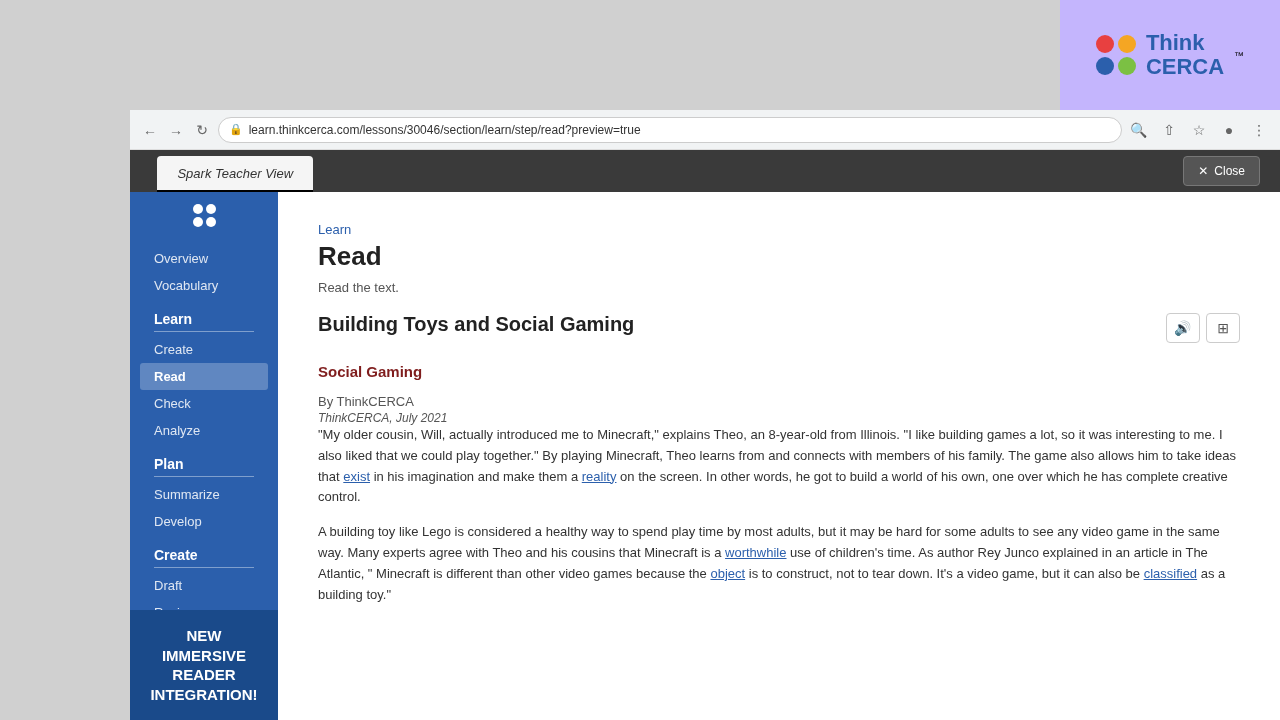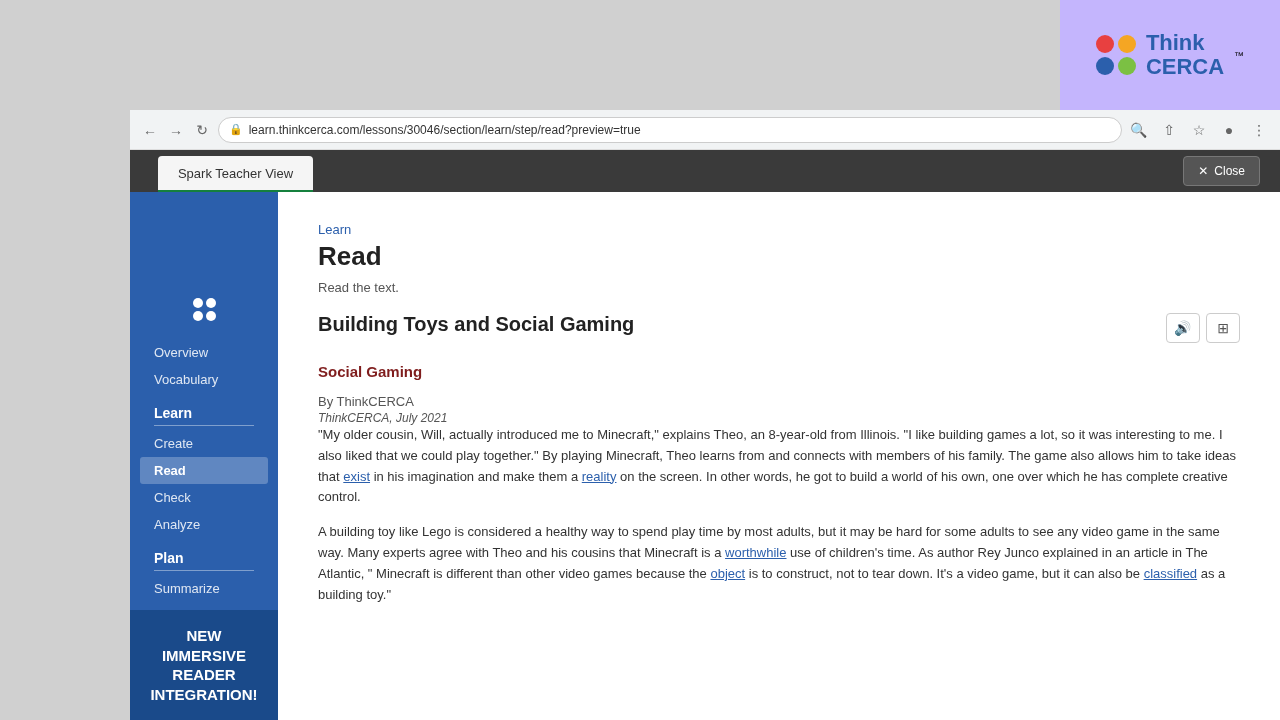--- a/index.html
+++ b/index.html
@@ -152,21 +152,22 @@
       display: flex;
       align-items: center;
       font-size: 13px;
       cursor: pointer;
       color: #ccc;
     }
     .tab.active {
       background: #f5f5f5;
       color: #333;
       border-radius: 4px 4px 0 0;
-      border-bottom: 2px solid #15803d;
+      border-bottom: 2px solid #000000;
+      font-style: italic;
     }
     .close-btn {
       height: 30px;
       padding: 0 14px;
       background: #555;
       border: 1px solid #777;
       border-radius: 4px;
       color: white;
       font-size: 12px;
       display: flex;
@@ -184,23 +185,22 @@
     }
 
     
     .sidebar {
       width: 148px;
       background: #2b5fac;
       flex-shrink: 0;
       display: flex;
       flex-direction: column;
       align-items: center;
-      padding-top: 20px;
+      padding-top: 12px;
       position: relative;
-      justify-content: flex-end;
     }
     .sidebar-logo {
       margin-bottom: 18px;
     }
     .sidebar-logo-dots {
       display: grid;
       grid-template-columns: 1fr 1fr;
       gap: 3px;
     }
     .sidebar-dot {

